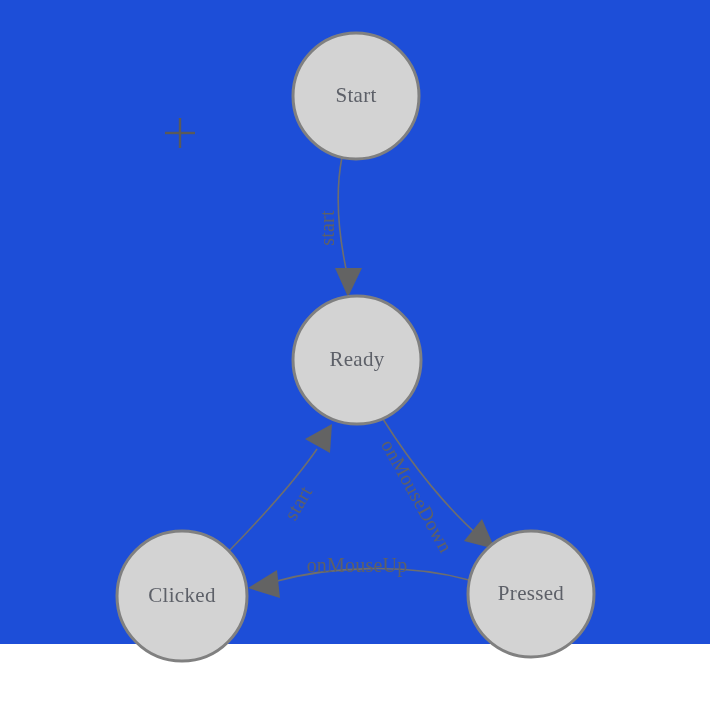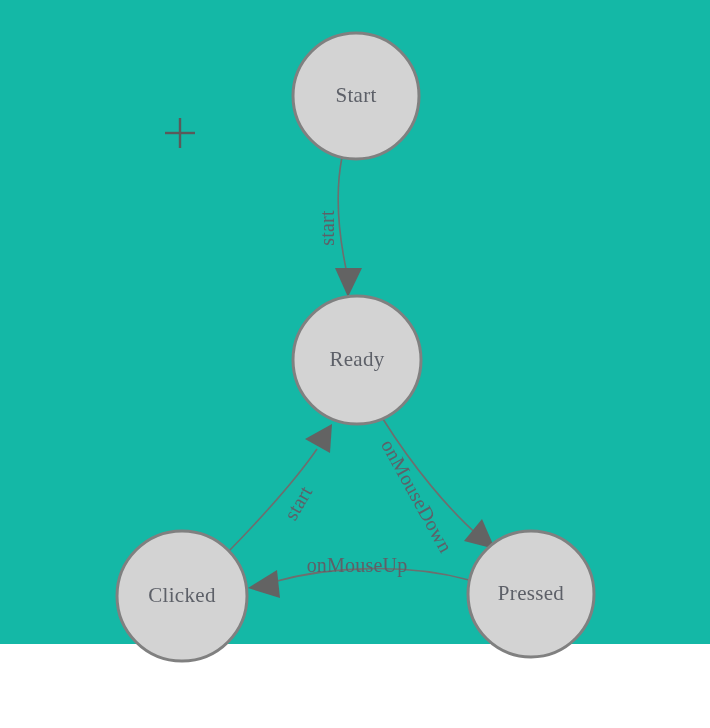--- a/index.html
+++ b/index.html
@@ -10,21 +10,21 @@
   body {
     width: 710px;
     height: 728px;
     overflow: hidden;
     font-family: "Liberation Serif", "DejaVu Serif", serif;
   }
   #canvas-root {
     position: relative;
     width: 710px;
     height: 644px;
-    background: #14b8a6;
+    background: #1d4ed8;
   }
   #diagram-svg {
     position: absolute;
     top: 0;
     left: 0;
     width: 710px;
     height: 728px;
     display: block;
   }
   .node-circle {

